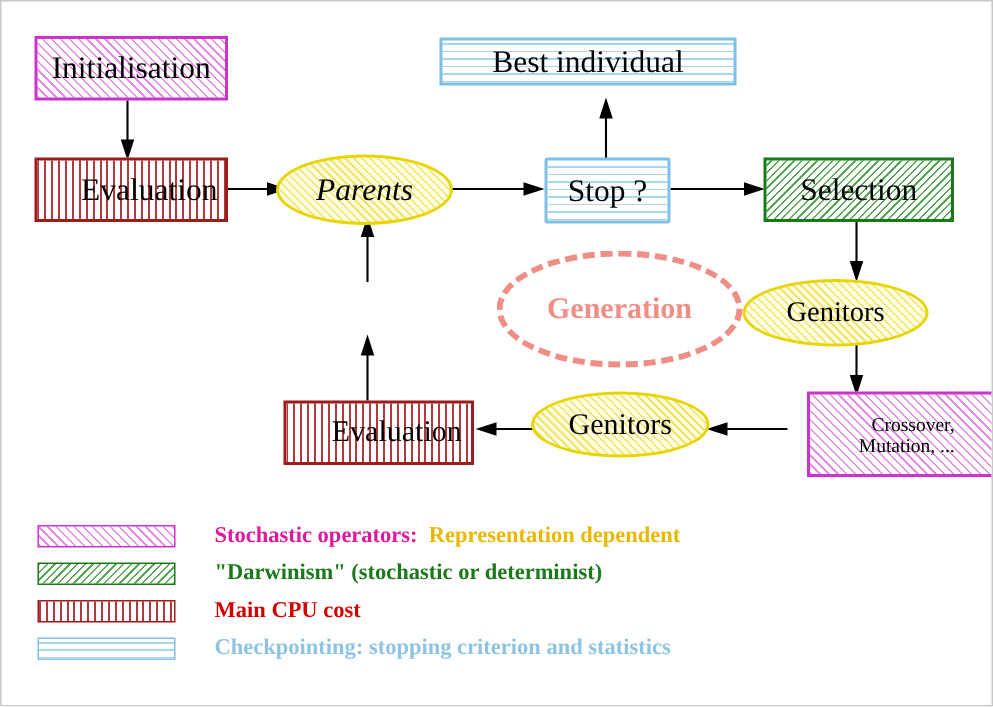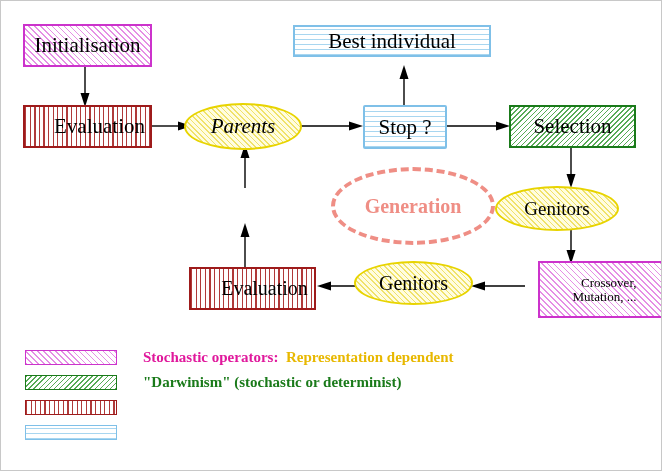--- a/index.html
+++ b/index.html
@@ -242,21 +242,23 @@
       <div class="legend-text"><span class="lt-magenta">Stochastic operators:</span><span class="lt-gold">  Representation dependent</span></div>
     </div>
 
     <div class="legend-row">
       <div class="swatch fill-green"></div>
       <div class="legend-text lt-green">"Darwinism" (stochastic or determinist)</div>
     </div>
 
     <div class="legend-row">
       <div class="swatch fill-red"></div>
+      <div class="legend-text lt-red">Main CPU cost</div>
     </div>
 
     <div class="legend-row">
       <div class="swatch fill-blue"></div>
+      <div class="legend-text lt-blue">Checkpointing: stopping criterion and statistics</div>
     </div>
 
   </div>
 
 </div>
 
 </body></html>

